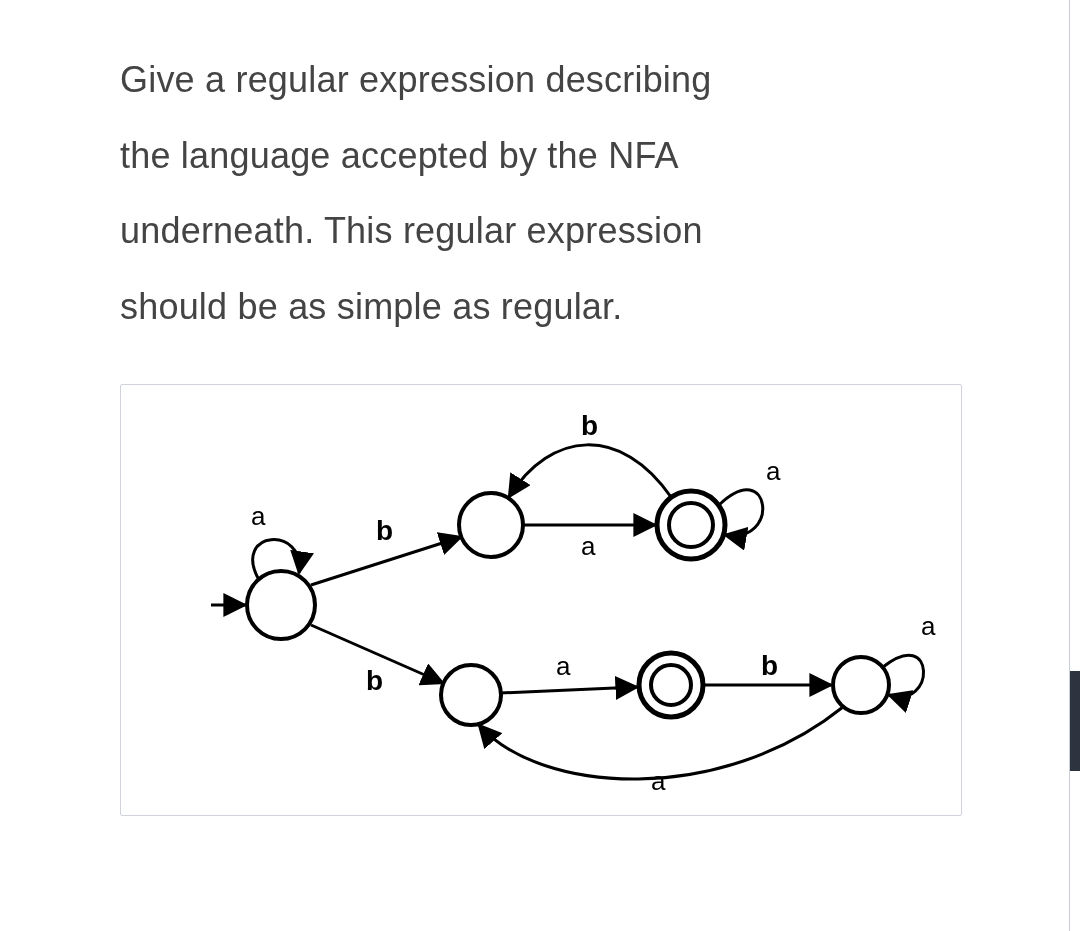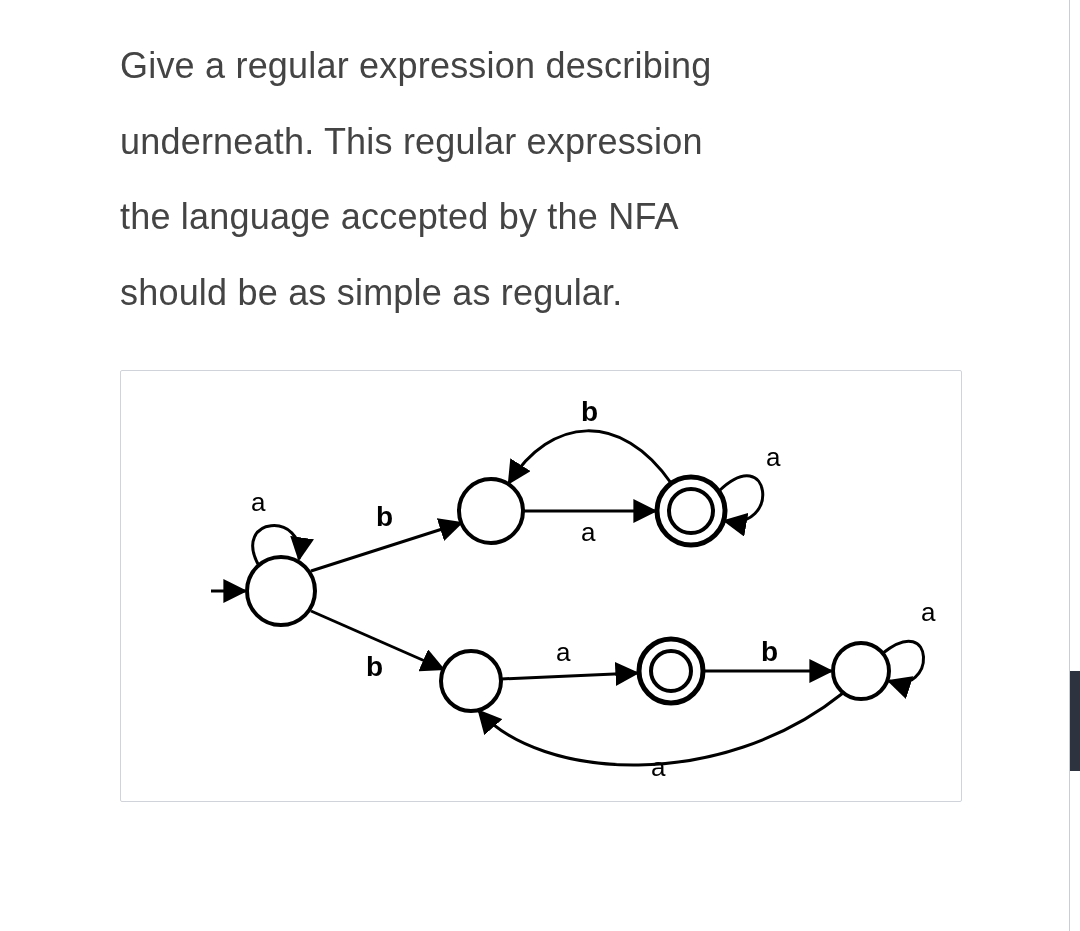--- a/index.html
+++ b/index.html
@@ -1,31 +1,31 @@
 <!DOCTYPE html>
 <html><head>
 <meta charset="utf-8">
 <style>
   html,body{margin:0;padding:0;background:#fff;font-family:Arial,Helvetica,sans-serif;}
-  .page{width:1080px;height:931px;box-sizing:border-box;padding:28px 80px 30px 120px;position:relative;}
+  .page{width:1080px;height:931px;box-sizing:border-box;padding:42px 80px 30px 120px;position:relative;}
   .question{font-size:36px;line-height:2.1;color:#444;letter-spacing:0.2px;}
   .diagram-box{margin-top:40px;border:1px solid #d0d4da;border-radius:2px;width:840px;height:430px;position:relative;}
   .diagram-box svg{width:100%;height:100%;}
   .right-edge{position:absolute;right:0;top:0;bottom:0;width:10px;border-left:1px solid #c9ced6;}
   .far-right-dark{position:absolute;right:0;bottom:160px;width:10px;height:100px;background:#2d3440;}
 </style>
 </head>
 <body>
 
 <div class="page">
 
   <div class="question">
     <div>Give a regular expression describing</div>
+    <div>the language accepted by the NFA</div>
     <div>underneath. This regular expression</div>
-    <div>the language accepted by the NFA</div>
     <div>should be as simple as regular.</div>
   </div>
 
   <div class="diagram-box">
     <svg viewBox="0 0 840 430">
       <defs>
         <marker id="arrow" viewBox="0 0 10 10" refX="9" refY="5" markerWidth="8" markerHeight="8" orient="auto-start-reverse">
           <path d="M 0 0 L 10 5 L 0 10 z" fill="#000"></path>
         </marker>
       </defs>

